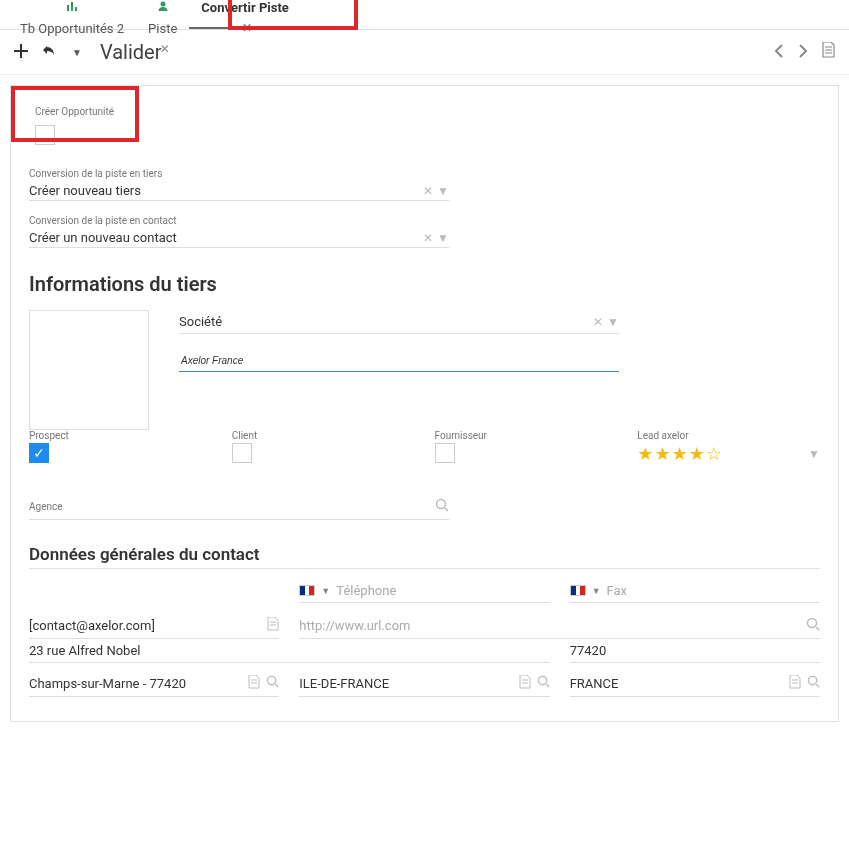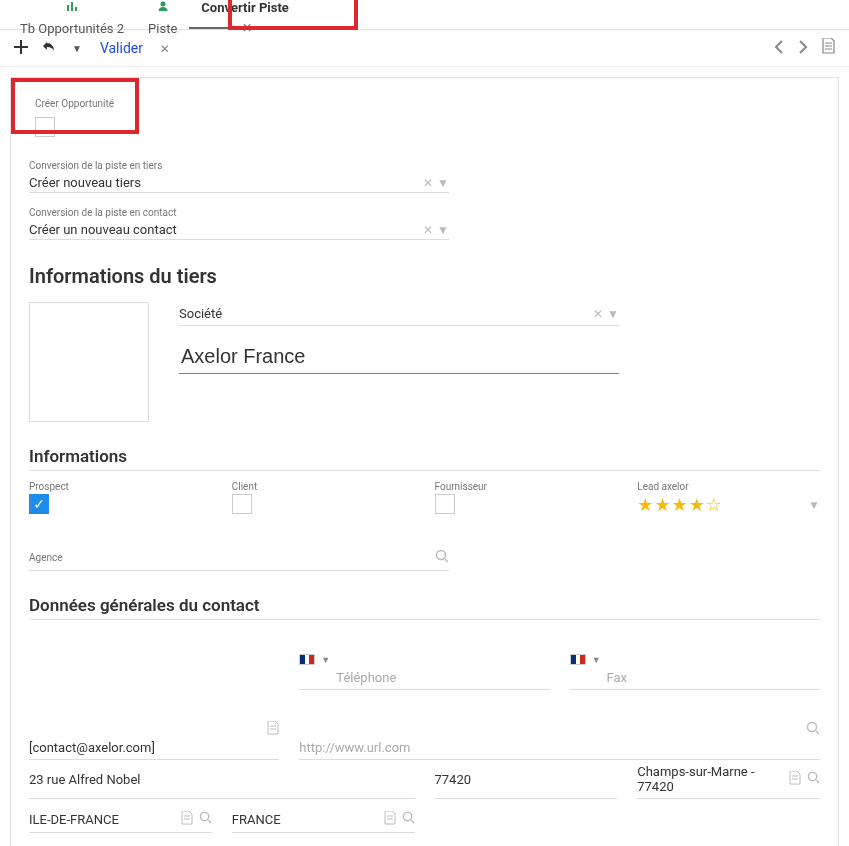--- a/index.html
+++ b/index.html
@@ -49,22 +49,22 @@
   }
   .toolbar-left { display: flex; align-items: center; gap: 14px; flex: 1; }
   .toolbar-right { display: flex; align-items: center; gap: 14px; }
   .tb-icon {
     font-size: 16px;
     color: #333;
     cursor: pointer;
   }
   .tb-icon.light { color: #999; }
   .validate-btn {
-    font-size: 14px;
-    color: #1d4ed8;
+    font-size: 20px;
+    color: #404040;
     cursor: pointer;
     padding: 2px 4px;
   }
   .content {
     border: 1px solid #e0e0e0;
     margin: 10px;
     padding: 16px 18px 24px 18px;
     background: #fff;
   }
   .field-block { margin-bottom: 14px; }
@@ -113,23 +113,24 @@
     padding: 4px 0;
     margin-bottom: 16px;
   }
   .text-input-line {
     border-bottom: 1px solid #4086d6;
     padding: 2px 0 4px 0;
   }
   .text-input-line input {
     border: none;
     outline: none;
-    font-size: 20px;
+    font-size: 10px;
     width: 100%;
     color: #333;
+    font-style: italic;
   }
   .info-grid {
     display: grid;
     grid-template-columns: 1fr 1fr 1fr 1fr;
     gap: 10px 20px;
     align-items: start;
   }
   .checkbox {
     width: 20px;
     height: 20px;
@@ -165,34 +166,34 @@
     gap: 10px 20px;
   }
   .inline-field {
     display: flex;
     align-items: center;
     border-bottom: 1px solid #ddd;
     padding: 4px 0;
     justify-content: space-between;
     gap: 6px;
   }
-  .inline-field .val { flex: 1; color: #333; margin-top: 36px; }
+  .inline-field .val { flex: 1; color: #333; }
   .inline-field .ph { color: #aaa; }
   .flag {
     display: inline-block;
     width: 16px;
     height: 11px;
     background: linear-gradient(to right, #0b2e7b 33%, #fff 33%, #fff 66%, #d0261e 66%);
     border: 1px solid #ccc;
     vertical-align: middle;
   }
   .tri { color: #888; font-size: 9px; }
   .addr-grid {
     display: grid;
-    grid-template-columns: 1fr 1fr 1fr 1fr;
+    grid-template-columns: 1fr 1fr 1fr;
     gap: 8px 20px;
   }
   .addr-field {
     display: flex;
     align-items: center;
     border-bottom: 1px solid #ddd;
     padding: 4px 0;
     justify-content: space-between;
   }
   .icon-pair { color: #bbb; display: flex; gap: 6px; font-size: 13px; }
@@ -317,21 +318,20 @@
           <span>✕</span>
           <span>▼</span>
         </span>
       </div>
       <div class="text-input-line">
         <input type="text" value="Axelor France" style="">
       </div>
     </div>
   </div>
 
-  <h3 class="sub-title">Informations</h3>
 
   <div class="info-grid">
     <div>
       <div class="field-label">Prospect</div>
       <div class="checkbox checked">✓</div>
     </div>
     <div>
       <div class="field-label">Client</div>
       <div class="checkbox"></div>
     </div>

